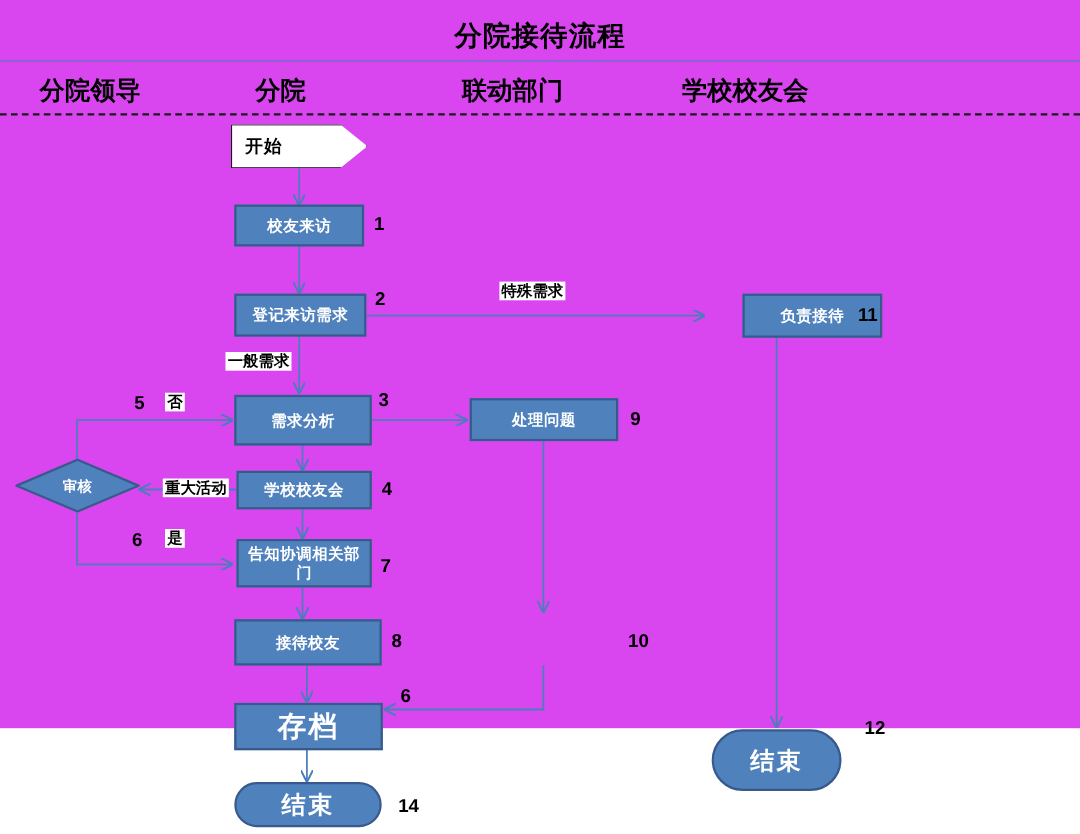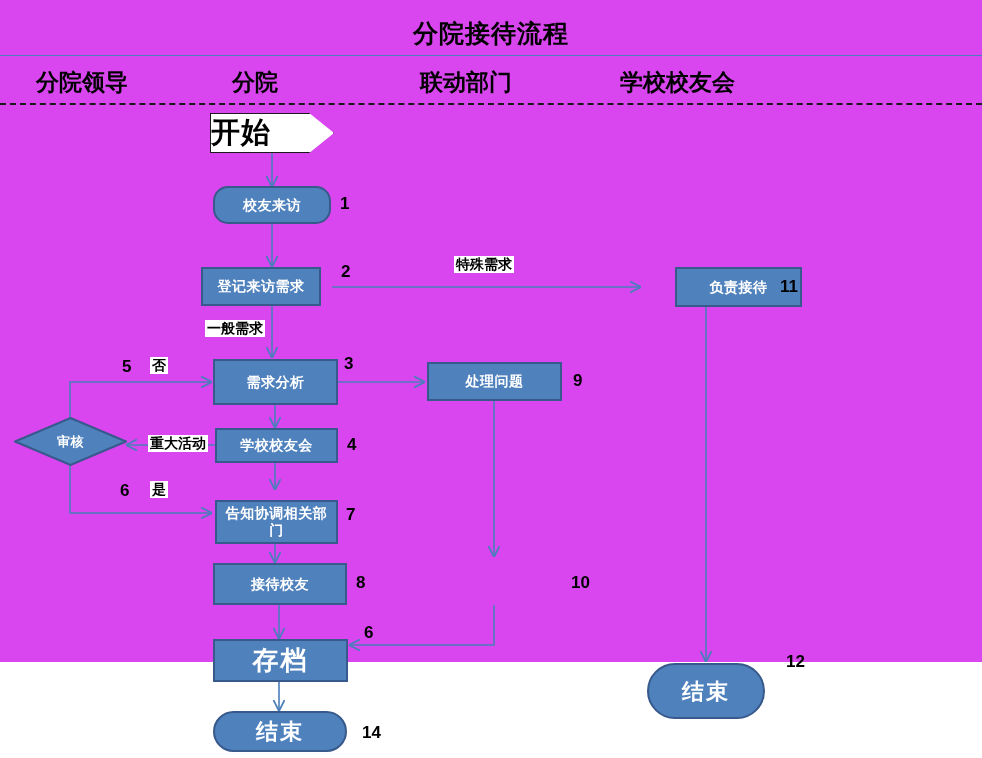--- a/index.html
+++ b/index.html
@@ -81,22 +81,23 @@
   
   .start-shape {
     position: absolute;
     box-sizing: border-box;
     background: #ffffff;
     border: 1.6px solid #1a1a1a;
     color: #000000;
     display: flex;
     align-items: center;
     justify-content: flex-start;
-    font-size: 29px;
+    font-size: 16px;
     letter-spacing: 1px;
+    padding-left: 12px;
     clip-path: polygon(0% 0%, 80% 0%, 100% 50%, 80% 100%, 0% 100%);
   }
 
   
   .diamond-wrap {
     position: absolute;
   }
   .diamond-wrap svg { display: block; }
   .diamond-label {
     position: absolute;
@@ -194,26 +195,26 @@
   <div class="edge-label" style="left:454px; top:256px;">特殊需求</div>
   <div class="edge-label" style="left:205px; top:320px;">一般需求</div>
   <div class="edge-label" style="left:150px; top:357px;">否</div>
   <div class="edge-label" style="left:150px; top:481px;">是</div>
   <div class="edge-label" style="left:148px; top:435px;">重大活动</div>
 
   <div class="start-shape" style="left:210px; top:113px; width:124px; height:40px;">
     <span>开始</span>
   </div>
 
-  <div class="node" style="left:213px; top:186px; width:118px; height:38px;border-radius:15px;">
+  <div class="node" style="left:213px; top:186px; width:118px; height:38px;">
     <span>校友来访</span>
   </div>
   <div class="num" style="left:340px; top:194px;">1</div>
 
-  <div class="node" style="left:201px; top:267px; width:120px; height:39px;">
+  <div class="node" style="left:213px; top:267px; width:120px; height:39px;">
     <span>登记来访需求</span>
   </div>
   <div class="num" style="left:341px; top:262px;">2</div>
 
   <div class="node rounded" style="left:213px; top:359px; width:125px; height:46px;">
     <span>需求分析</span>
   </div>
   <div class="num" style="left:344px; top:354px;">3</div>
 
   <div class="node" style="left:215px; top:428px; width:123px; height:35px;">
@@ -223,21 +224,21 @@
 
   <div class="diamond-wrap" style="left:14px; top:417px; width:113px; height:49px;">
     <svg width="113" height="49" viewBox="0 0 113 49">
       <polygon points="56.5,1 112,24.5 56.5,48 1,24.5" fill="#4f81bd" stroke="#37598b" stroke-width="2"></polygon>
     </svg>
     <div class="diamond-label">审核</div>
   </div>
   <div class="num" style="left:122px; top:357px;">5</div>
   <div class="num" style="left:120px; top:481px;">6</div>
 
-  <div class="node" style="left:215px; top:500px; width:123px; height:44px; padding:4px 6px;">
+  <div class="node" style="left:215px; top:490px; width:123px; height:44px; padding:4px 6px;">
     <span>告知协调相关部门</span>
   </div>
   <div class="num" style="left:346px; top:505px;">7</div>
 
   <div class="node" style="left:213px; top:563px; width:134px; height:42px;">
     <span>接待校友</span>
   </div>
   <div class="num" style="left:356px; top:573px;">8</div>
 
   <div class="node" style="left:427px; top:362px; width:135px; height:39px;">

